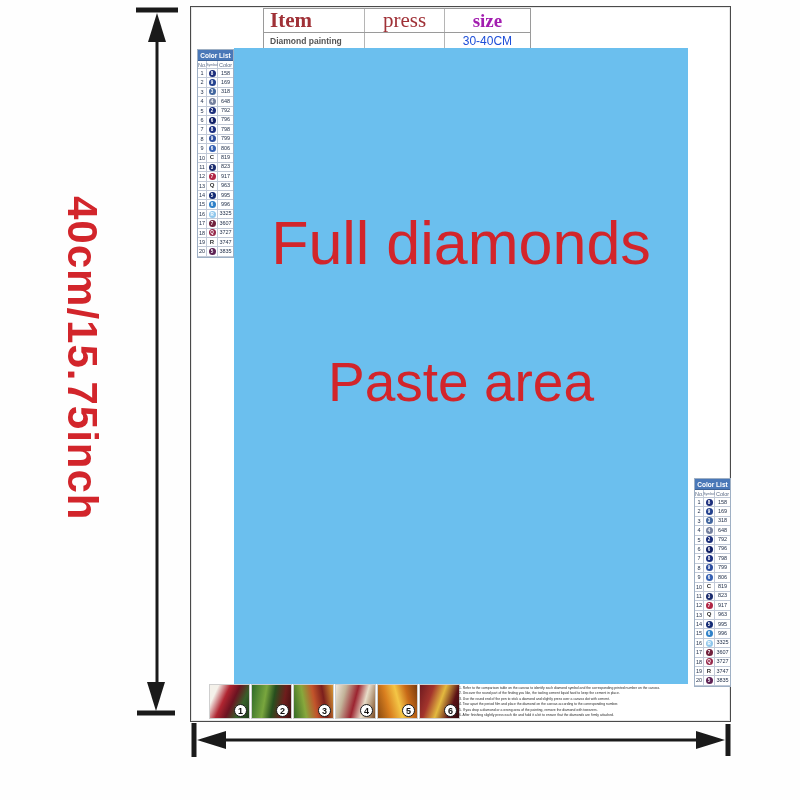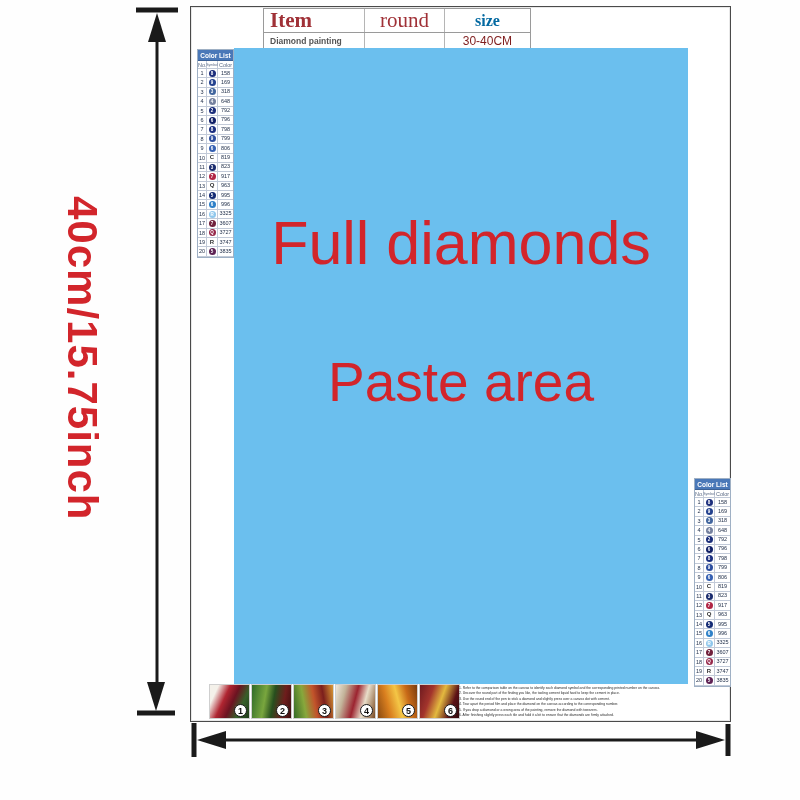--- a/index.html
+++ b/index.html
@@ -39,24 +39,24 @@
     font-family:"Liberation Serif", serif;
   }
   .item-table .tr { display:flex; }
   .item-table .tr + .tr { border-top:1px solid #9a9a9a; }
   .item-table .td { padding:0 6px; overflow:hidden; white-space:nowrap; }
   .item-table .c1 { width:38%; border-right:1px solid #b5b5b5;font-weight:bold; }
   .item-table .c2 { width:30%; border-right:1px solid #b5b5b5; text-align:center; }
   .item-table .c3 { width:32%; text-align:center; }
   .item-table .hdr { height:23px; line-height:23px; }
   .item-table .hdr .td { font-size:21px; color:#a03137; }
-  .item-table .hdr .c3 { font-size:16px; font-weight:bold; color:#0369a1; }
+  .item-table .hdr .c3 { font-size:19px; font-weight:bold; color:#a21caf; }
   .item-table .row { height:17px; line-height:16px; }
   .item-table .row .c1 { font-size:8.5px; color:#555; font-family:"Liberation Sans",sans-serif; }
-  .item-table .row .c3 { font-size:12px; color:#7f1d1d; font-family:"Liberation Sans",sans-serif; }
+  .item-table .row .c3 { font-size:12px; color:#1d4ed8; font-family:"Liberation Sans",sans-serif; }
 
   
   .paste {
     position:absolute; left:43px; top:41px; width:454px; height:636px;
     background:#6bbfee; text-align:center; color:#d2252b;
   }
   .paste .l1 { position:absolute; left:0; right:0; top:160px; font-size:61px; font-weight:500; letter-spacing:0px; }
   .paste .l2 { position:absolute; left:0; right:0; top:302px; font-size:55px; font-weight:500; }
 
   
@@ -127,21 +127,21 @@
   </svg>
 
   <div class="v-label">40cm/15.75inch</div>
 
 
   <div class="sheet">
 
     <div class="item-table">
       <div class="tr hdr">
         <div class="td c1">Item</div>
-        <div class="td c2">round</div>
+        <div class="td c2">press</div>
         <div class="td c3">size</div>
       </div>
       <div class="tr row">
         <div class="td c1">Diamond painting</div>
         <div class="td c2"></div>
         <div class="td c3">30-40CM</div>
       </div>
     </div>
 
     <div class="clist clist-left">

